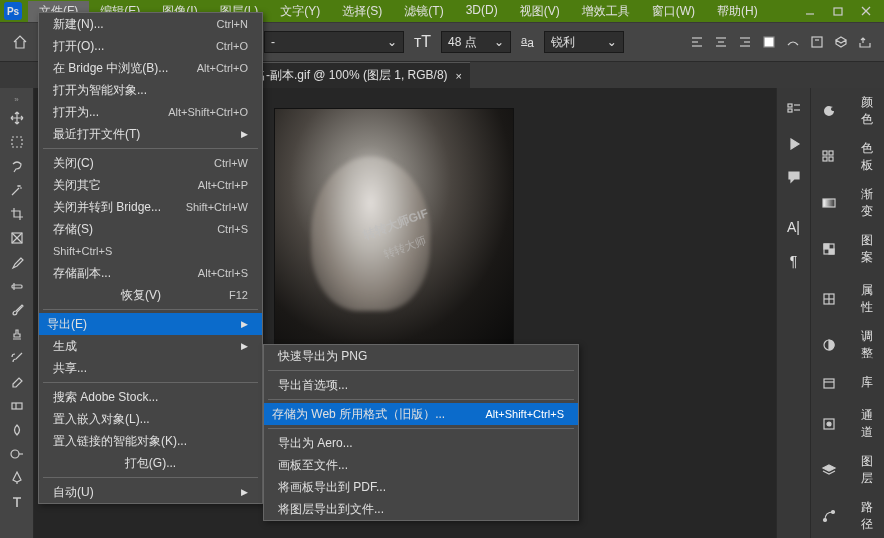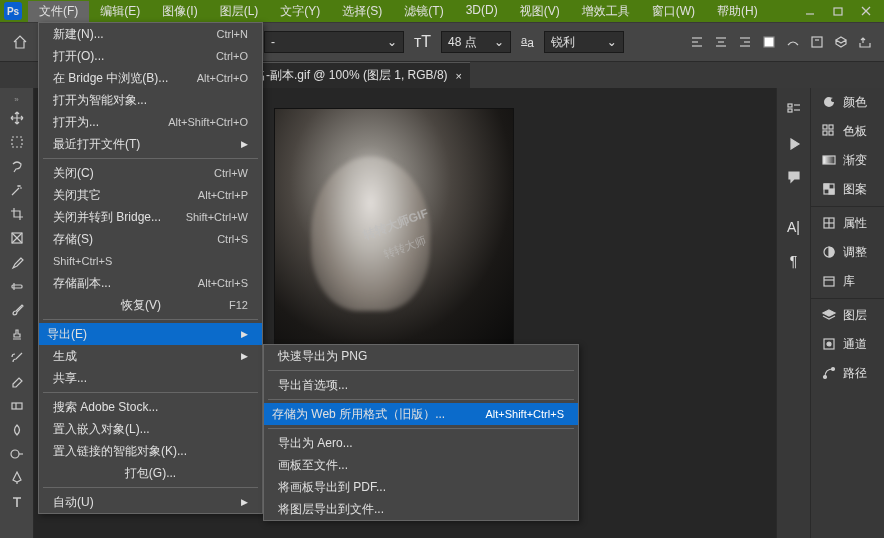--- a/index.html
+++ b/index.html
@@ -37,36 +37,36 @@
 .canvas { width: 240px; height: 240px; background: radial-gradient(ellipse at 40% 30%, #c8c4c0 0%, #8a8680 15%, #4a4540 40%, #1a1816 70%, #0a0a0a 100%); position: relative; border: 1px solid #111; overflow: hidden; }
 .canvas::before { content: ""; position: absolute; left: 15%; top: 20%; width: 50%; height: 65%; background: radial-gradient(ellipse at 50% 30%, #e0dcd8 0%, #b8b4ae 30%, #888078 60%, transparent 100%); border-radius: 50% 50% 40% 40%; filter: blur(2px); }
 .canvas .wm { position: absolute; right: 35%; top: 45%; color: #c0c0c0; font-size: 12px; transform: rotate(-20deg); opacity: 0.7; font-weight: bold; }
 .canvas .wm2 { position: absolute; right: 36%; top: 55%; color: #c0c0c0; font-size: 11px; transform: rotate(-20deg); opacity: 0.6; }
 
 
 .right-rail { width: 34px; background: #383838; border-left: 1px solid #2a2a2a; display: flex; flex-direction: column; padding-top: 4px; }
 .rail-btn { height: 34px; display: flex; align-items: center; justify-content: center; cursor: pointer; }
 
 .right-panels { width: 74px; background: #383838; border-left: 1px solid #2a2a2a; display: flex; flex-direction: column; }
-.panel-row { display: flex; align-items: flex-start; gap: 6px; padding: 6px 10px; cursor: pointer; }
+.panel-row { display: flex; align-items: center; gap: 24px; padding: 6px 10px; cursor: pointer; }
 .panel-row .picon { width: 16px; height: 16px; display: flex; align-items: center; justify-content: center; }
 .panel-sep { height: 1px; background: #2a2a2a; margin: 2px 0; }
 
 
 .dropdown { position: absolute; background: #454545; border: 1px solid #666; box-shadow: 2px 2px 6px rgba(0,0,0,0.4); z-index: 100; min-width: 222px; }
 .dropdown .ditem { display: flex; align-items: center; padding: 4px 14px; cursor: pointer; height: 22px; }
 .dropdown .ditem.hl { background: #0b6bcb; padding-left: 8px; }
 .dropdown .ditem.disabled { color: #888; cursor: default; text-align: center; }
 .dropdown .ditem .lbl { flex: 1; }
 .dropdown .ditem .sc { color: #ccc; font-size: 11px; }
 .dropdown .ditem.hl .sc { color: #fff; }
 .dropdown .ditem .arrow { margin-left: 8px; font-size: 9px; }
 .dropdown .dsep { height: 1px; background: #666; margin: 3px 4px; }
 
-.file-menu { top: 22px; left: 38px; width: 225px; }
+.file-menu { top: 12px; left: 38px; width: 225px; }
 .export-menu { top: 344px; left: 263px; width: 316px; }
 
 
 svg { stroke: #ccc; fill: none; stroke-width: 1.2; }
 </style>
 </head>
 <body>
 
 <div class="menubar">
   <div class="ps-logo">Ps</div>
@@ -383,34 +383,34 @@
             <rect x="3" y="4" width="10" height="9"></rect>
             <line x1="3" y1="7" x2="13" y2="7"></line>
           </svg>
         </span>
         <span>库</span>
       </div>
       <div class="panel-sep"></div>
       <div class="panel-row">
         <span class="picon">
           <svg width="16" height="16">
+            <rect x="3" y="3" width="10" height="10"></rect>
+            <circle cx="8" cy="8" r="2" fill="#ccc"></circle>
+          </svg>
+        </span>
+        <span>通道</span>
+      </div>
+      <div class="panel-row">
+        <span class="picon">
+          <svg width="16" height="16">
             <path d="M8 3 L14 6 L8 9 L2 6 Z" fill="#ccc"></path>
             <path d="M2 9 L8 12 L14 9"></path>
           </svg>
         </span>
         <span>图层</span>
-      </div>
-      <div class="panel-row">
-        <span class="picon">
-          <svg width="16" height="16">
-            <rect x="3" y="3" width="10" height="10"></rect>
-            <circle cx="8" cy="8" r="2" fill="#ccc"></circle>
-          </svg>
-        </span>
-        <span>通道</span>
       </div>
       <div class="panel-row">
         <span class="picon">
           <svg width="16" height="16">
             <circle cx="4" cy="12" r="1.5" fill="#ccc"></circle>
             <circle cx="12" cy="4" r="1.5" fill="#ccc"></circle>
             <path d="M4 12 Q4 4 12 4"></path>
           </svg>
         </span>
         <span>路径</span>

